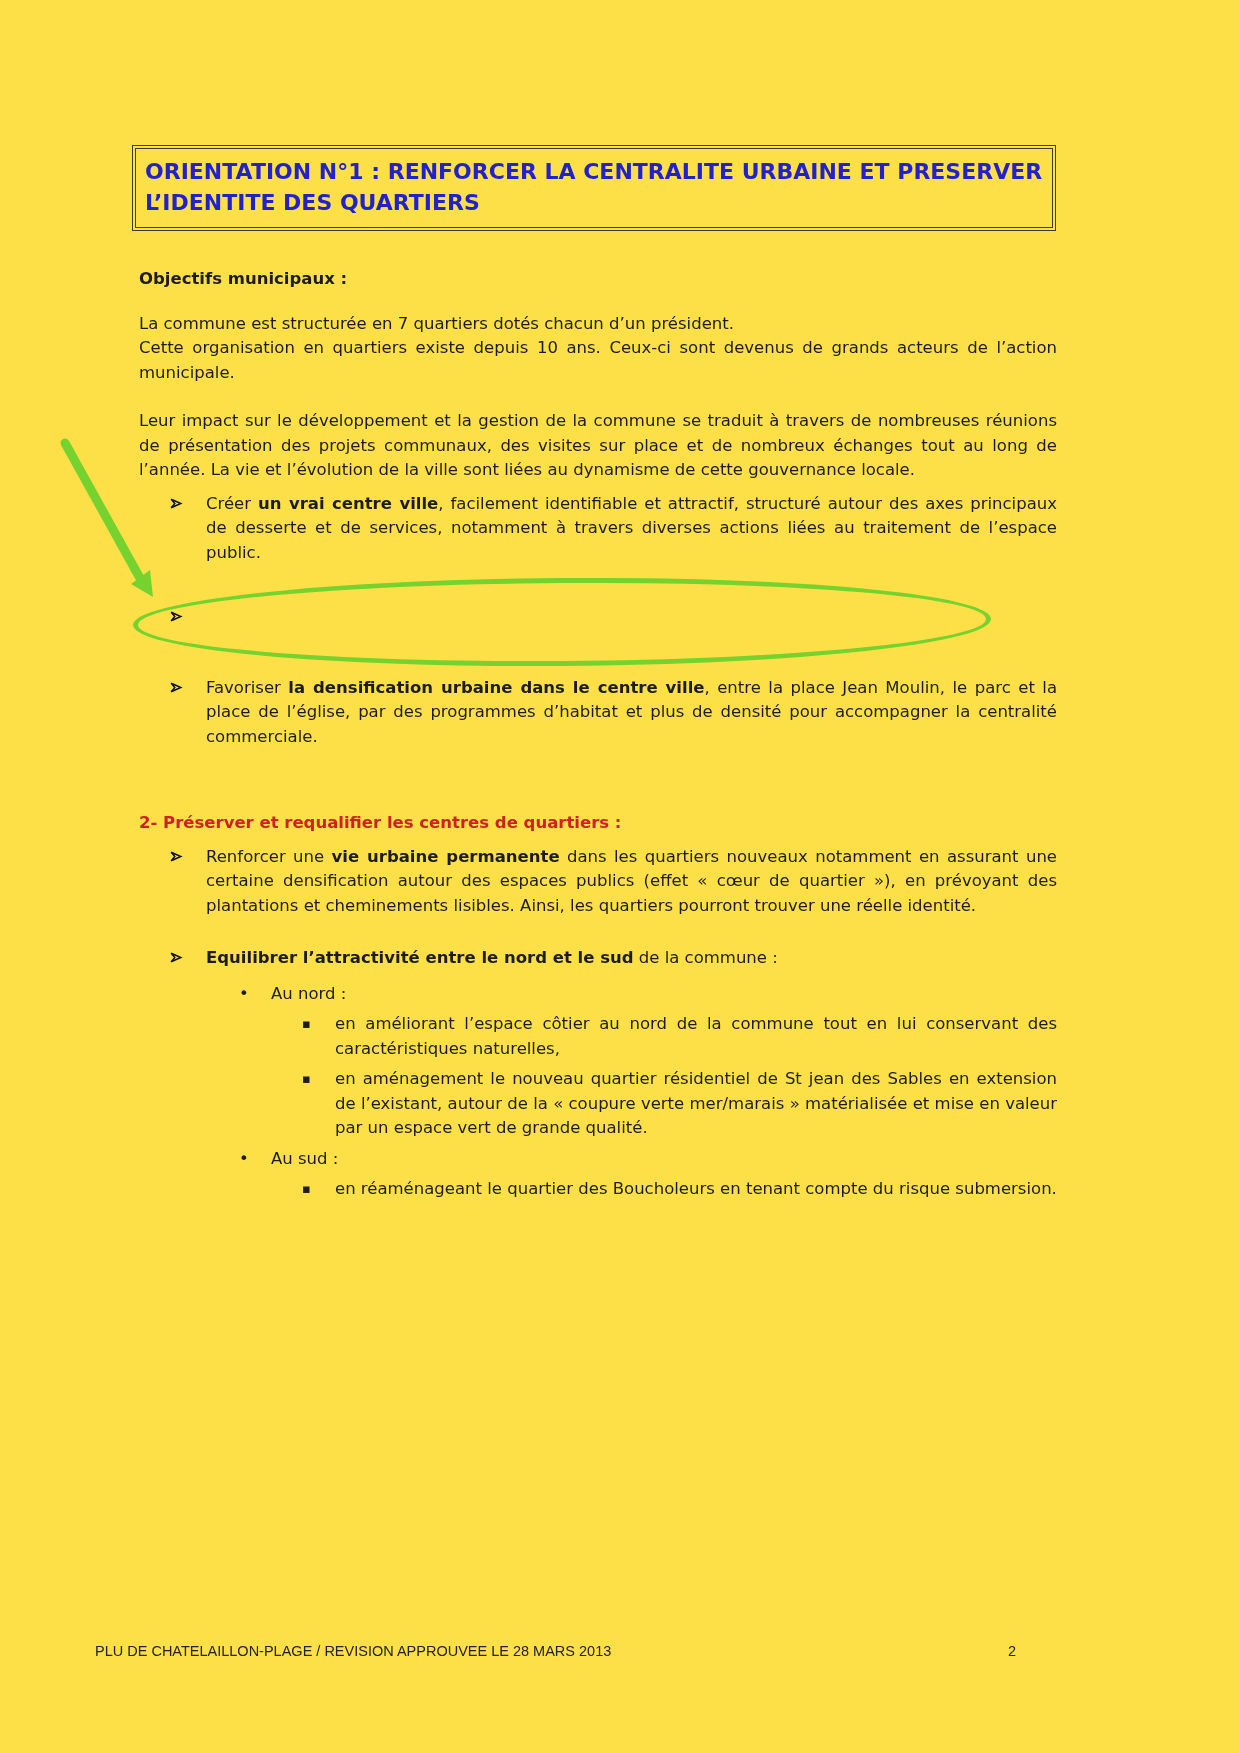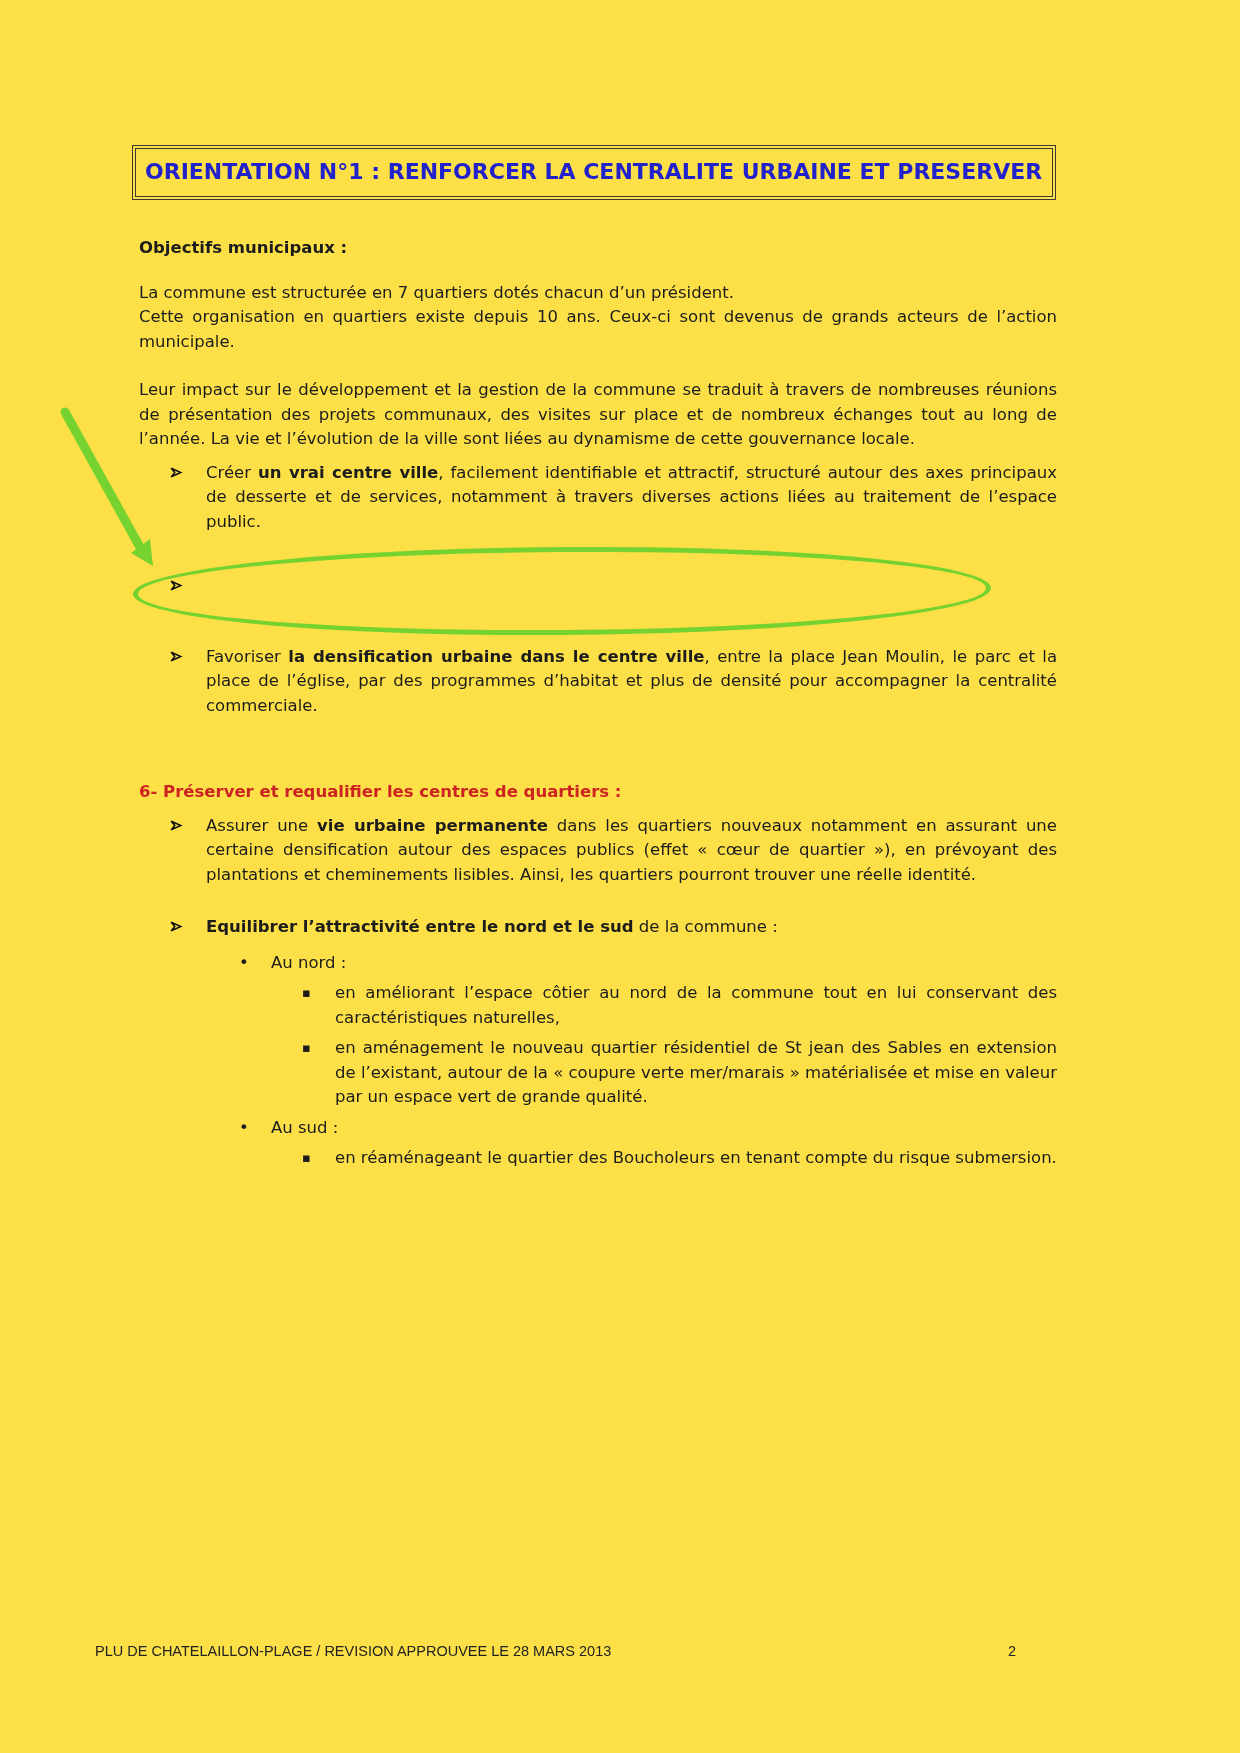--- a/index.html
+++ b/index.html
@@ -115,20 +115,21 @@
   }
 </style>
 </head>
 <body>
 
 <div class="page">
 
   <div class="title-box">
     <div class="title-inner">
       <div class="title-line">ORIENTATION N°1 : RENFORCER LA CENTRALITE URBAINE ET PRESERVER</div>
+      <div class="title-line">L’IDENTITE DES QUARTIERS</div>
     </div>
   </div>
 
   <div class="content">
 
     <p class="h-black">Objectifs municipaux :</p>
 
     <p class="para mt20">La commune est structurée en 7 quartiers dotés chacun d’un président.</p>
     <p class="para">Cette organisation en quartiers existe depuis 10 ans. Ceux-ci sont devenus de grands acteurs de l’action municipale.</p>
     <p class="para mt24">Leur impact sur le développement et la gestion de la commune se traduit à travers de nombreuses réunions de présentation des projets communaux, des visites sur place et de nombreux échanges tout au long de l’année. La vie et l’évolution de la ville sont liées au dynamisme de cette gouvernance locale.</p>
@@ -158,29 +159,29 @@
 
     <div class="bullet l1 mt44">
       <span class="marker">
         <svg width="14" height="14" viewBox="0 0 14 14">
             <path d="M2.2 2.2 L11.8 6.5 L2.2 10.8 L5.8 6.5 Z" fill="none" stroke="#111" stroke-width="1.5" stroke-linejoin="miter"></path>
           </svg>
       </span>
       <div class="btext"><span>Favoriser </span><span class="b">la densification urbaine dans le centre ville</span><span>, entre la place Jean Moulin, le parc et la place de l’église, par des programmes d’habitat et plus de densité pour accompagner la centralité commerciale.</span></div>
     </div>
 
-    <p class="h-red2">6- Préserver et requalifier les centres de quartiers :</p>
+    <p class="h-red2">2- Préserver et requalifier les centres de quartiers :</p>
 
     <div class="bullet l1 mt9">
       <span class="marker">
         <svg width="14" height="14" viewBox="0 0 14 14">
             <path d="M2.2 2.2 L11.8 6.5 L2.2 10.8 L5.8 6.5 Z" fill="none" stroke="#111" stroke-width="1.5" stroke-linejoin="miter"></path>
           </svg>
       </span>
-      <div class="btext"><span>Assurer une </span><span class="b">vie urbaine permanente</span><span> dans les quartiers nouveaux notamment en assurant une certaine densification autour des espaces publics (effet « cœur de quartier »), en prévoyant des plantations et cheminements lisibles. Ainsi, les quartiers pourront trouver une réelle identité.</span></div>
+      <div class="btext"><span>Renforcer une </span><span class="b">vie urbaine permanente</span><span> dans les quartiers nouveaux notamment en assurant une certaine densification autour des espaces publics (effet « cœur de quartier »), en prévoyant des plantations et cheminements lisibles. Ainsi, les quartiers pourront trouver une réelle identité.</span></div>
     </div>
 
 
     <div class="bullet l1 mt28">
       <span class="marker">
         <svg width="14" height="14" viewBox="0 0 14 14">
             <path d="M2.2 2.2 L11.8 6.5 L2.2 10.8 L5.8 6.5 Z" fill="none" stroke="#111" stroke-width="1.5" stroke-linejoin="miter"></path>
           </svg>
       </span>
       <div class="btext"><span class="b">Equilibrer l’attractivité entre le nord et le sud</span><span> de la commune :</span></div>

